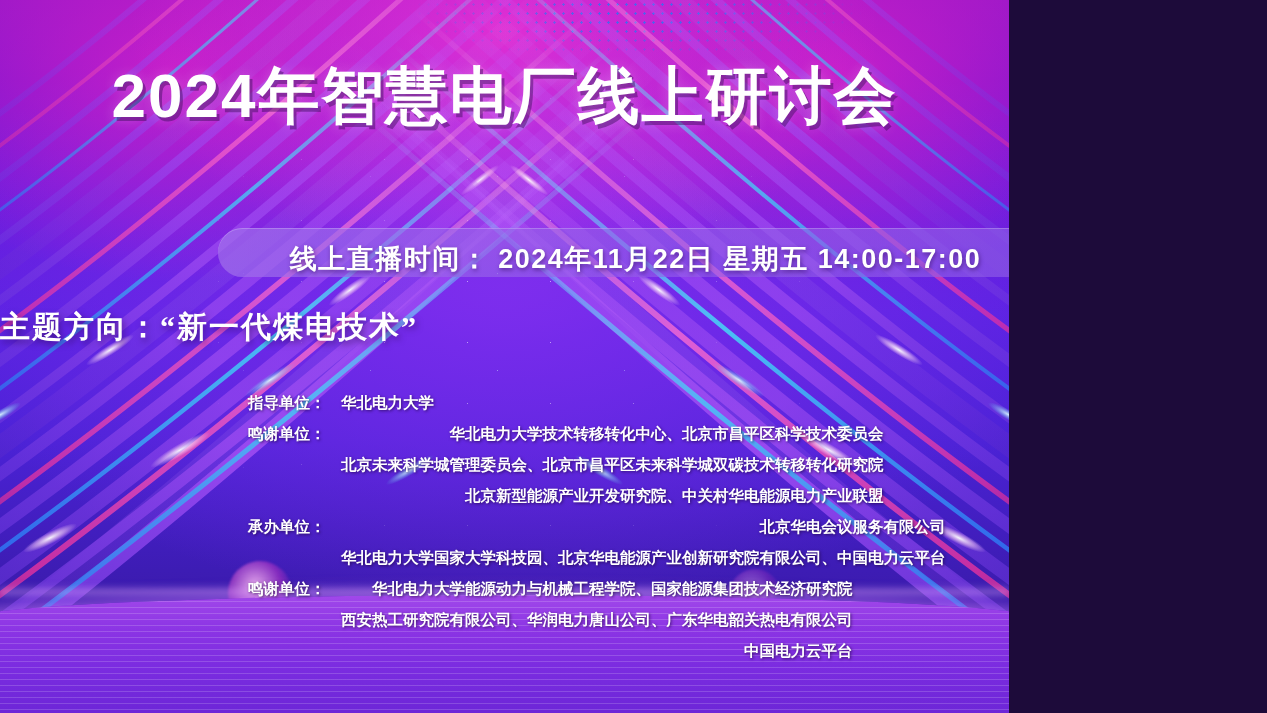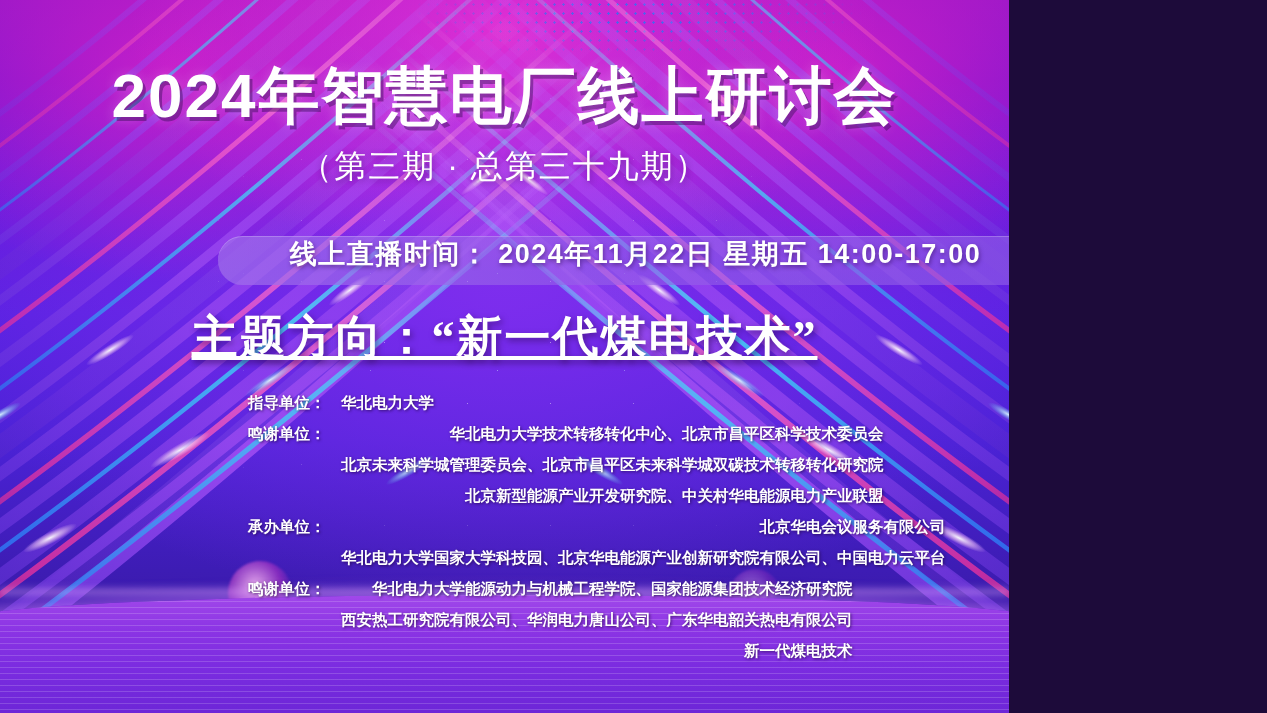--- a/index.html
+++ b/index.html
@@ -82,38 +82,37 @@
     white-space:nowrap;
   }
   .subtitle{
     position:absolute;top:145px;left:0;right:0;text-align:center;
     font-size:32px;font-weight:400;color:#fff;letter-spacing:2px;
     text-shadow:1px 2px 6px rgba(50,8,80,.45);
     white-space:nowrap;
   }
 
   .datepill{
-    position:absolute;left:218px;top:236px;width:835px;height:49px;
+    position:absolute;left:218px;top:228px;width:835px;height:49px;
     border-radius:26px;
     background:linear-gradient(90deg, rgba(160,110,235,.72) 0%, rgba(150,98,232,.58) 45%, rgba(142,92,230,.66) 100%);
-    display:flex;align-items:flex-start;justify-content:center;
+    display:flex;align-items:flex-end;justify-content:center;
     box-shadow:inset 0 1px 0 rgba(255,255,255,.22);
   }
   .datepill span{
     font-size:27px;font-weight:700;color:#fff;letter-spacing:1.5px;
     white-space:nowrap;text-shadow:1px 2px 4px rgba(40,6,70,.5);
   }
 
   .theme{
-    position:absolute;top:307px;left:0;right:0;text-align:center;
+    position:absolute;top:307px;left:0;right:0;
     font-family:"Liberation Serif","DejaVu Serif",serif;
-    font-size:46px;font-weight:700;color:#fff;letter-spacing:2px;
+    font-size:30px;font-weight:700;color:#fff;letter-spacing:2px;
     text-shadow:2px 3px 6px rgba(45,8,78,.55);
     white-space:nowrap;
-    text-decoration:underline;
   }
 
   .orgblock{
     position:absolute;left:248px;top:387px;
     font-size:15.5px;line-height:31px;color:#fff;font-weight:700;
     text-shadow:1px 1px 3px rgba(35,5,65,.75);
     white-space:nowrap;
   }
   .orow{display:flex;}
   .olabel{width:93px;flex:0 0 93px;}
@@ -251,21 +250,20 @@
 
   <div class="orb orb-l"></div>
   <div class="orb orb-r"></div>
   <div class="floor-glow"></div>
   <div class="floor"></div>
 
   <div class="content">
 
     <div class="title">2024年智慧电厂线上研讨会</div>
 
-    <div class="subtitle">（第三期 · 总第三十九期）</div>
 
     <div class="datepill">
       <span>线上直播时间： 2024年11月22日   星期五   14:00-17:00</span>
     </div>
 
     <div class="theme">主题方向：“新一代煤电技术”</div>
 
     <div class="orgblock">
 
       <div class="orow">
@@ -290,19 +288,19 @@
           <div class="oval">北京华电会议服务有限公司</div>
           <div class="oval">华北电力大学国家大学科技园、北京华电能源产业创新研究院有限公司、中国电力云平台</div>
         </div>
       </div>
 
       <div class="orow">
         <div class="olabel">鸣谢单位：</div>
         <div class="ovals">
           <div class="oval">华北电力大学能源动力与机械工程学院、国家能源集团技术经济研究院</div>
           <div class="oval">西安热工研究院有限公司、华润电力唐山公司、广东华电韶关热电有限公司</div>
-          <div class="oval">新一代煤电技术</div>
+          <div class="oval">中国电力云平台</div>
         </div>
       </div>
 
     </div>
   </div>
 </div>
 
 </body></html>

